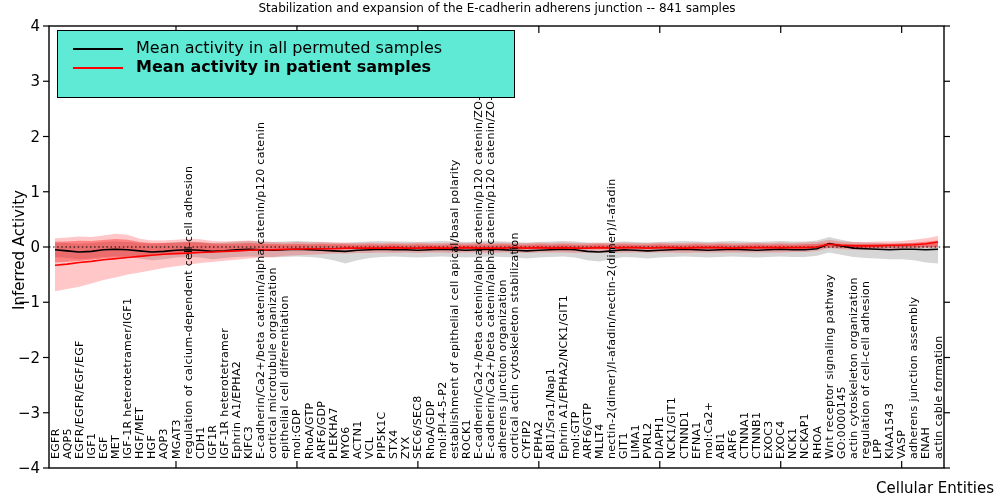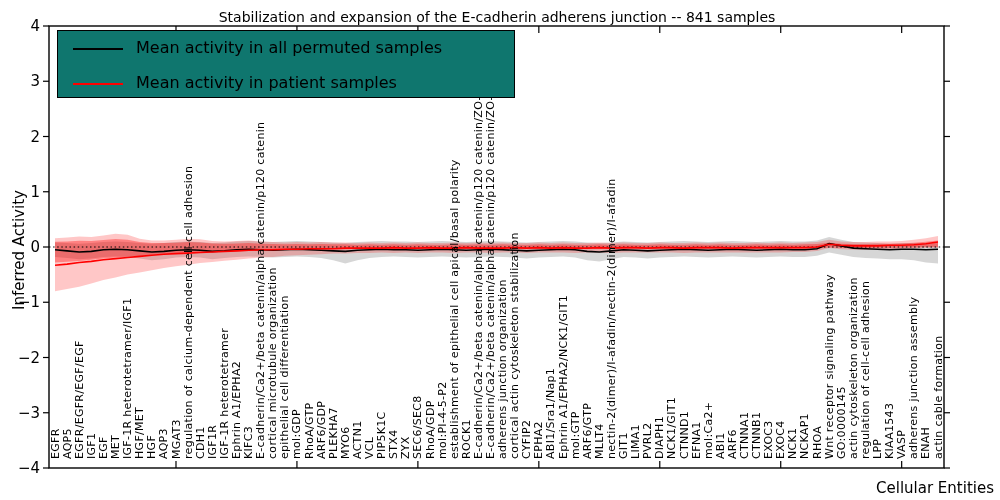--- a/index.html
+++ b/index.html
@@ -4,40 +4,40 @@
 <style>
   html,body{margin:0;padding:0;background:#fff;}
   #figure{
     position:relative;
     width:1000px;height:500px;
     background:#ffffff;
     font-family:"DejaVu Sans","Liberation Sans",sans-serif;
     overflow:hidden;
   }
   #chart-title{
-    position:absolute;left:0;top:9px;width:994px;
-    text-align:center;font-size:14px;color:#000;white-space:nowrap;
+    position:absolute;left:0;top:1px;width:994px;
+    text-align:center;font-size:12px;color:#000;white-space:nowrap;
   }
   #x-axis-title{
     position:absolute;left:0;top:479px;width:994px;
     text-align:right;font-size:15px;color:#000;
   }
   #y-axis-title{
     position:absolute;left:-60px;top:240px;width:160px;height:20px;
     text-align:center;font-size:15px;color:#000;
     transform:rotate(-90deg);
   }
   #plot-svg{position:absolute;left:0;top:0;}
   #legend-box{
     position:absolute;left:57px;top:30px;width:458px;height:68px;
-    background:#0f766e;border:1.8px solid #000;box-sizing:border-box;
+    background:#5eead4;border:1.8px solid #000;box-sizing:border-box;
   }
   .legend-row{position:absolute;left:0;width:100%;height:30px;}
   .legend-row.r0{top:3px;}
-  .legend-row.r1{top:38px;}
+  .legend-row.r1{top:22px;font-weight:bold;}
   .legend-line{
     position:absolute;left:15px;top:14px;width:50px;height:2px;background:#000;
   }
   .legend-label{
     position:absolute;left:78px;top:4px;font-size:16px;color:#000;white-space:nowrap;
   }
 </style>
 </head>
 <body>
 

